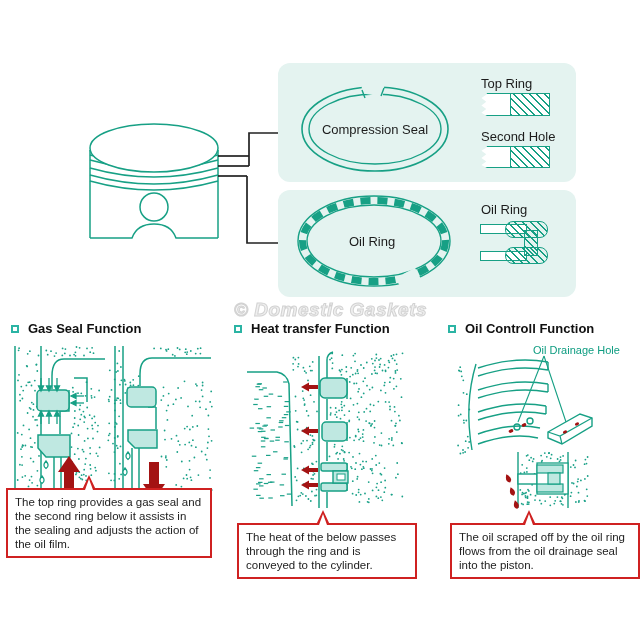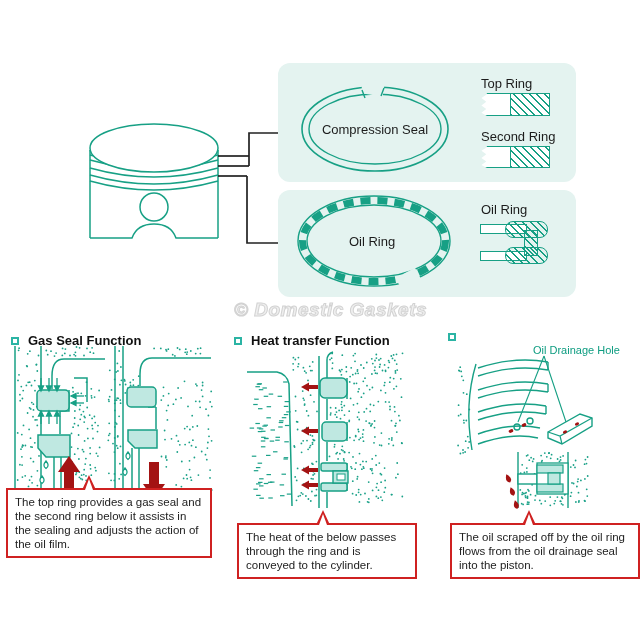--- a/index.html
+++ b/index.html
@@ -2,21 +2,21 @@
 <html><head>
 <meta charset="utf-8">
 <style>
   html,body{margin:0;padding:0;background:#fff;}
   body{width:640px;height:640px;position:relative;overflow:hidden;
        font-family:"Liberation Sans",sans-serif;}
   .abs{position:absolute;}
   .panel{background:#e4f3f0;border-radius:12px;}
   .lbl{font-size:13px;color:#1c1c1c;white-space:nowrap;text-align:center;}
   .center{text-align:center;}
-  .hd{font-size:13px;font-weight:bold;color:#101010;display:flex;align-items:center;margin-top:12px;}
+  .hd{font-size:13px;font-weight:bold;color:#101010;display:flex;align-items:center;}
   .hd .bullet{width:4px;height:4px;border:2px solid #2bb4a4;background:#fff;display:inline-block;margin-right:9px;}
   .hatch{background:repeating-linear-gradient(45deg,#17a085 0 1.4px,rgba(0,0,0,0) 1.4px 5.4px);}
   .bar{border:1.6px solid #17a085;background:#fff;
        clip-path:polygon(10% 0,100% 0,100% 100%,10% 100%,2% 86%,9% 70%,2% 54%,9% 38%,2% 22%,9% 8%);}
   .bar .bh{position:absolute;right:0;top:0;bottom:0;width:56%;border-left:1.6px solid #17a085;}
   .xs-part{position:absolute;border:1.5px solid #17a085;box-sizing:border-box;}
   .callout{position:absolute;border:2px solid #cf2121;background:#fff;padding:5px 7px;
            font-size:11.5px;line-height:14px;color:#222;}
   .callout::before{content:"";position:absolute;top:-15px;left:var(--px);
            border-left:7px solid transparent;border-right:7px solid transparent;
@@ -78,21 +78,21 @@
 </svg>
 
 <div class="abs lbl center" style="left:300px;top:122px;width:150px">Compression Seal</div>
 <div class="abs lbl center" style="left:322px;top:234px;width:100px">Oil Ring</div>
 
 <div class="abs lbl" style="left:481px;top:76px">Top Ring</div>
 <div class="abs bar" style="left:480px;top:93px;width:68px;height:21px">
   <div class="bh hatch"></div>
 </div>
 
-<div class="abs lbl" style="left:481px;top:129px">Second Ring</div>
+<div class="abs lbl" style="left:481px;top:129px">Second Hole</div>
 <div class="abs bar" style="left:480px;top:146px;width:68px;height:20px">
   <div class="bh hatch"></div>
 </div>
 
 <div class="abs lbl" style="left:481px;top:202px">Oil Ring</div>
 <div class="abs" style="left:480px;top:221px;width:70px;height:44px">
   <div class="xs-part" style="left:0;top:3px;width:47px;height:10px;background:#fff"></div>
   <div class="xs-part" style="left:0;top:30px;width:47px;height:10px;background:#fff"></div>
   <div class="xs-part hatch" style="left:25px;top:0;width:43px;height:17px;border-radius:8px"></div>
   <div class="xs-part hatch" style="left:25px;top:26px;width:43px;height:17px;border-radius:8px"></div>
@@ -104,20 +104,21 @@
 <div class="abs hd" style="left:11px;top:321px">
   <span class="bullet"></span>
   <span>Gas Seal Function</span>
 </div>
 <div class="abs hd" style="left:234px;top:321px">
   <span class="bullet"></span>
   <span>Heat transfer Function</span>
 </div>
 <div class="abs hd" style="left:448px;top:321px">
   <span class="bullet"></span>
+  <span>Oil Controll Function</span>
 </div>
 
 <svg class="abs" style="left:8px;top:344px" width="210" height="164" viewBox="0 0 210 164">
   <g fill="#1aa188">
       <circle cx="18.4" cy="41.4" r="0.9"></circle>
       <circle cx="11.9" cy="50.7" r="0.9"></circle>
       <circle cx="24.1" cy="138.8" r="0.9"></circle>
       <circle cx="21.9" cy="7.2" r="0.9"></circle>
       <circle cx="22.7" cy="114.3" r="0.9"></circle>
       <circle cx="23.5" cy="132.6" r="0.9"></circle>

